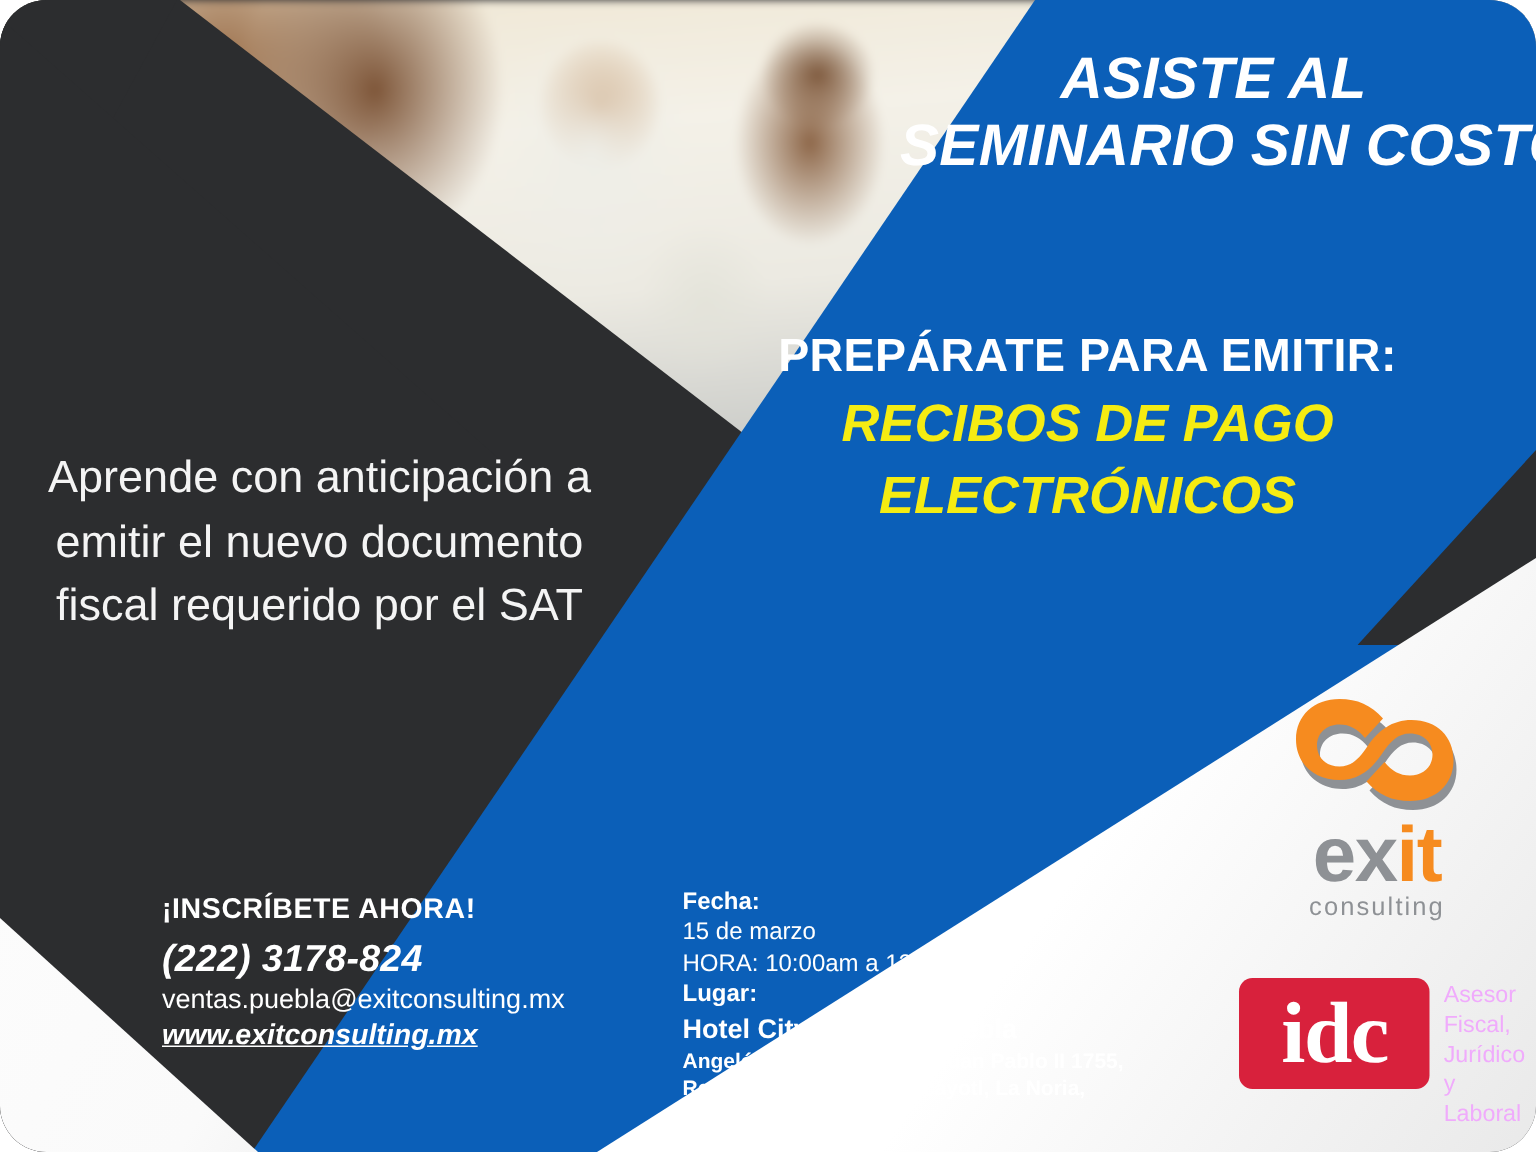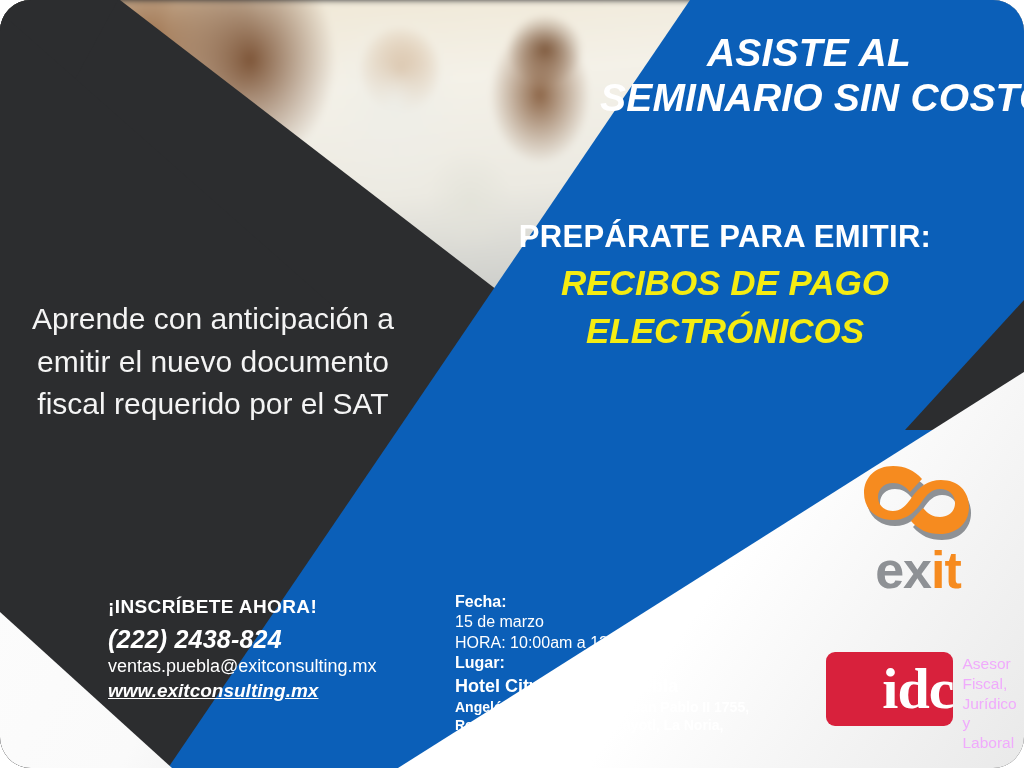--- a/index.html
+++ b/index.html
@@ -212,21 +212,21 @@
     left: 826px; top: 652px;
     display: flex;
     align-items: flex-start;
   }
   #logo-idc .block {
     width: 132px; height: 74px;
     background: #d8213c;
     border-radius: 9px;
     display: flex;
     align-items: center;
-    justify-content: flex-end;
+    justify-content: center;
   }
   #logo-idc .block span {
     color: #ffffff;
     font-family: "Liberation Serif", serif;
     font-size: 58px;
     font-weight: bold;
     line-height: 1;
     letter-spacing: -1px;
   }
   #logo-idc .tagline {
@@ -261,21 +261,21 @@
   <div id="lead">Aprende con anticipación a emitir el nuevo documento fiscal requerido por el SAT</div>
 
   <div id="subhead">
     <span class="prep">PREPÁRATE PARA EMITIR:</span>
     <span class="hi">RECIBOS DE PAGO</span>
     <span class="hi">ELECTRÓNICOS</span>
   </div>
 
   <div id="cta">
     <span class="now">¡INSCRÍBETE AHORA!</span>
-    <span class="phone">(222) 2438-824</span>
+    <span class="phone">(222) 3178-824</span>
     <span class="mail">ventas.puebla@exitconsulting.mx</span>
     <span class="web">www.exitconsulting.mx</span>
   </div>
 
   <div id="event">
     <span class="lbl">Fecha:</span>
     <span class="val">15 de marzo</span>
     <span class="val">HORA: 10:00am a 12:30pm</span>
     <span class="lbl">Lugar:</span>
     <span class="venue">Hotel City Express Puebla</span>
@@ -285,20 +285,21 @@
   </div>
 
   <div id="logo-exit">
     <span class="mark">
       <svg width="118" height="100" viewBox="0 0 118 100" aria-hidden="true">
         <path d="M36 22c-16 0-28 11-28 26s12 26 28 26c13 0 21-7 28-17 6-9 11-14 19-14 9 0 15 6 15 14s-6 14-15 14c-7 0-12-3-17-9l-12 13c8 9 17 13 29 13 17 0 29-11 29-27S101 34 84 34c-13 0-22 7-29 17-6 9-11 14-19 14-9 0-15-6-15-14s6-14 15-14c7 0 12 3 17 9l12-13C57 25 48 22 36 22z" fill="#8e9195"></path>
         <path d="M78 4c-13 0-22 7-29 17-6 9-11 14-19 14-9 0-15-6-15-14s6-14 15-14c7 0 12 3 17 9L59 3C51-6 42-10 30-10 13-10 1 1 1 17s12 27 29 27c13 0 21-7 28-17 6-9 11-14 19-14 9 0 15 6 15 14s-6 14-15 14c-7 0-12-3-17-9L48 45c8 9 17 13 29 13 17 0 29-11 29-27S95 4 78 4z" fill="#f68b1f" transform="translate(4,24)"></path>
       </svg>
     </span>
     <span class="wordmark"><span>ex</span><span class="it">it</span></span>
+    <span class="tag">consulting</span>
   </div>
 
   <div id="logo-idc">
     <div class="block">
       <span>idc</span>
     </div>
     <div class="tagline">
       <span>Asesor</span>
       <span>Fiscal,</span>
       <span>Jurídico</span>

